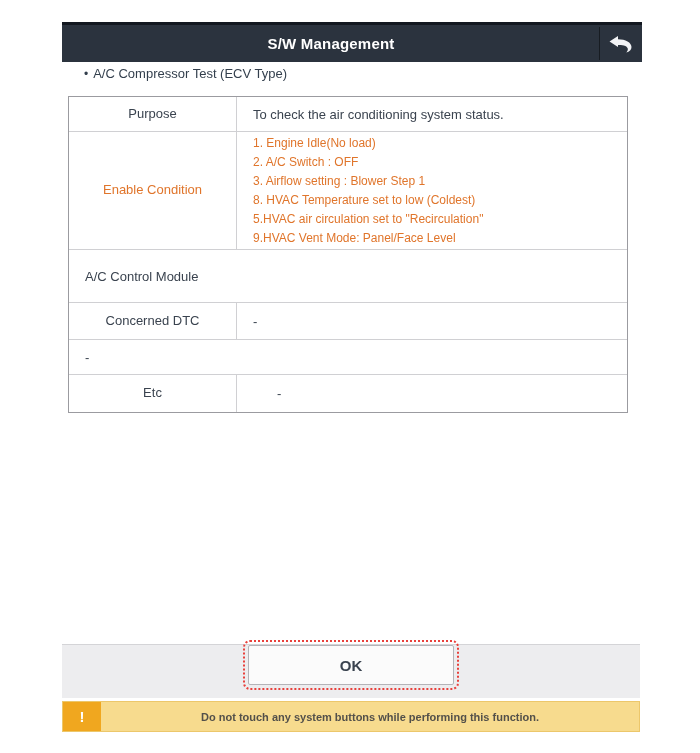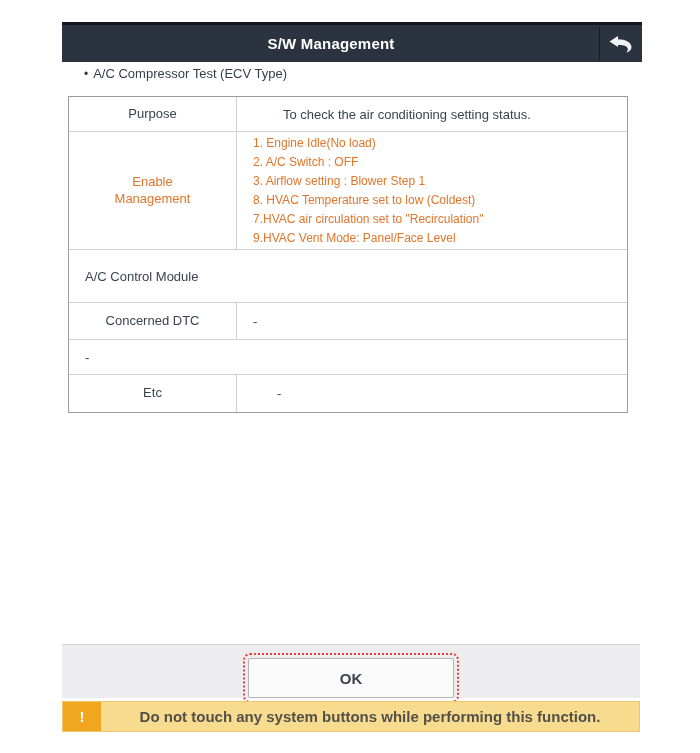--- a/index.html
+++ b/index.html
@@ -55,34 +55,34 @@
     border-right: 1px solid #d0d0d3; box-sizing: border-box;
     font-size: 13px; color: #3a434f; text-align: center; line-height: 1.3;
   }
   .cell-label span { max-width: 118px; display: inline-block; }
   .cell-value {
     flex: 1 1 auto;
     display: flex; flex-direction: column; justify-content: center;
     padding-left: 16px; padding-right: 8px; box-sizing: border-box;
     font-size: 13px; color: #3a434f;
   }
-  .r1 { height: 35px; gap: 30px; }
+  .r1 { height: 35px; }
   .r2 { height: 118px; }
   .r3 { height: 53px; }
   .r4 { height: 37px; }
   .r5 { height: 35px; }
   .r6 { height: 37px; }
   .orange { color: #e0752b; }
   .cond-line { font-size: 12px; line-height: 19px; color: #e0752b; }
 
   
   .ok-bar {
     position: absolute; left: 62px; top: 644px; width: 578px; height: 54px;
     background: #ededef; border-top: 1px solid #d4d4d7; box-sizing: border-box;
-    display: flex; align-items: flex-end; justify-content: center;
+    display: flex; align-items: flex-start; justify-content: center;
   }
   .ok-button {
     width: 206px; height: 40px;
     background: #fbfbfb;
     border: 1px solid #b4b4b8; border-radius: 2px;
     font-family: inherit; font-size: 15px; font-weight: bold; color: #3a434f;
     outline: 2px dotted #e8413c; outline-offset: 3px;
     cursor: pointer;
   }
 
@@ -94,21 +94,21 @@
   }
   .warning-icon {
     width: 38px; flex: 0 0 38px;
     background: #f0a71f;
     display: flex; align-items: center; justify-content: center;
     color: #ffffff; font-size: 15px; font-weight: bold;
   }
   .warning-text {
     flex: 1 1 auto;
     display: flex; align-items: center; justify-content: center;
-    font-size: 15px; font-weight: bold; color: #53504a;
+    font-size: 11px; font-weight: bold; color: #53504a;
   }
 </style>
 </head>
 <body>
 
 <div class="stage">
 
   <div class="titlebar">
     <div class="title">S/W Management</div>
     <div class="sep"></div>
@@ -125,34 +125,34 @@
     <span class="bullet">•</span><span>A/C Compressor Test (ECV Type)</span>
   </div>
 
   <div class="info-table">
 
     <div class="trow r1">
       <div class="cell-label">
           <span>Purpose</span>
         </div>
       <div class="cell-value">
-          <span>To check the air conditioning setting status.</span>
+          <span>To check the air conditioning system status.</span>
         </div>
     </div>
 
     <div class="trow r2">
       <div class="cell-label orange">
-          <span>Enable Management</span>
+          <span>Enable Condition</span>
         </div>
       <div class="cell-value">
         <div class="cond-line">1. Engine Idle(No load)</div>
         <div class="cond-line">2. A/C Switch : OFF</div>
         <div class="cond-line">3. Airflow setting : Blower Step 1</div>
         <div class="cond-line">8. HVAC Temperature set to low (Coldest)</div>
-        <div class="cond-line">7.HVAC air circulation set to "Recirculation"</div>
+        <div class="cond-line">5.HVAC air circulation set to "Recirculation"</div>
         <div class="cond-line">9.HVAC Vent Mode: Panel/Face Level</div>
       </div>
     </div>
 
     <div class="trow r3">
       <div class="cell-value">
           <span>A/C Control Module</span>
         </div>
     </div>
 

